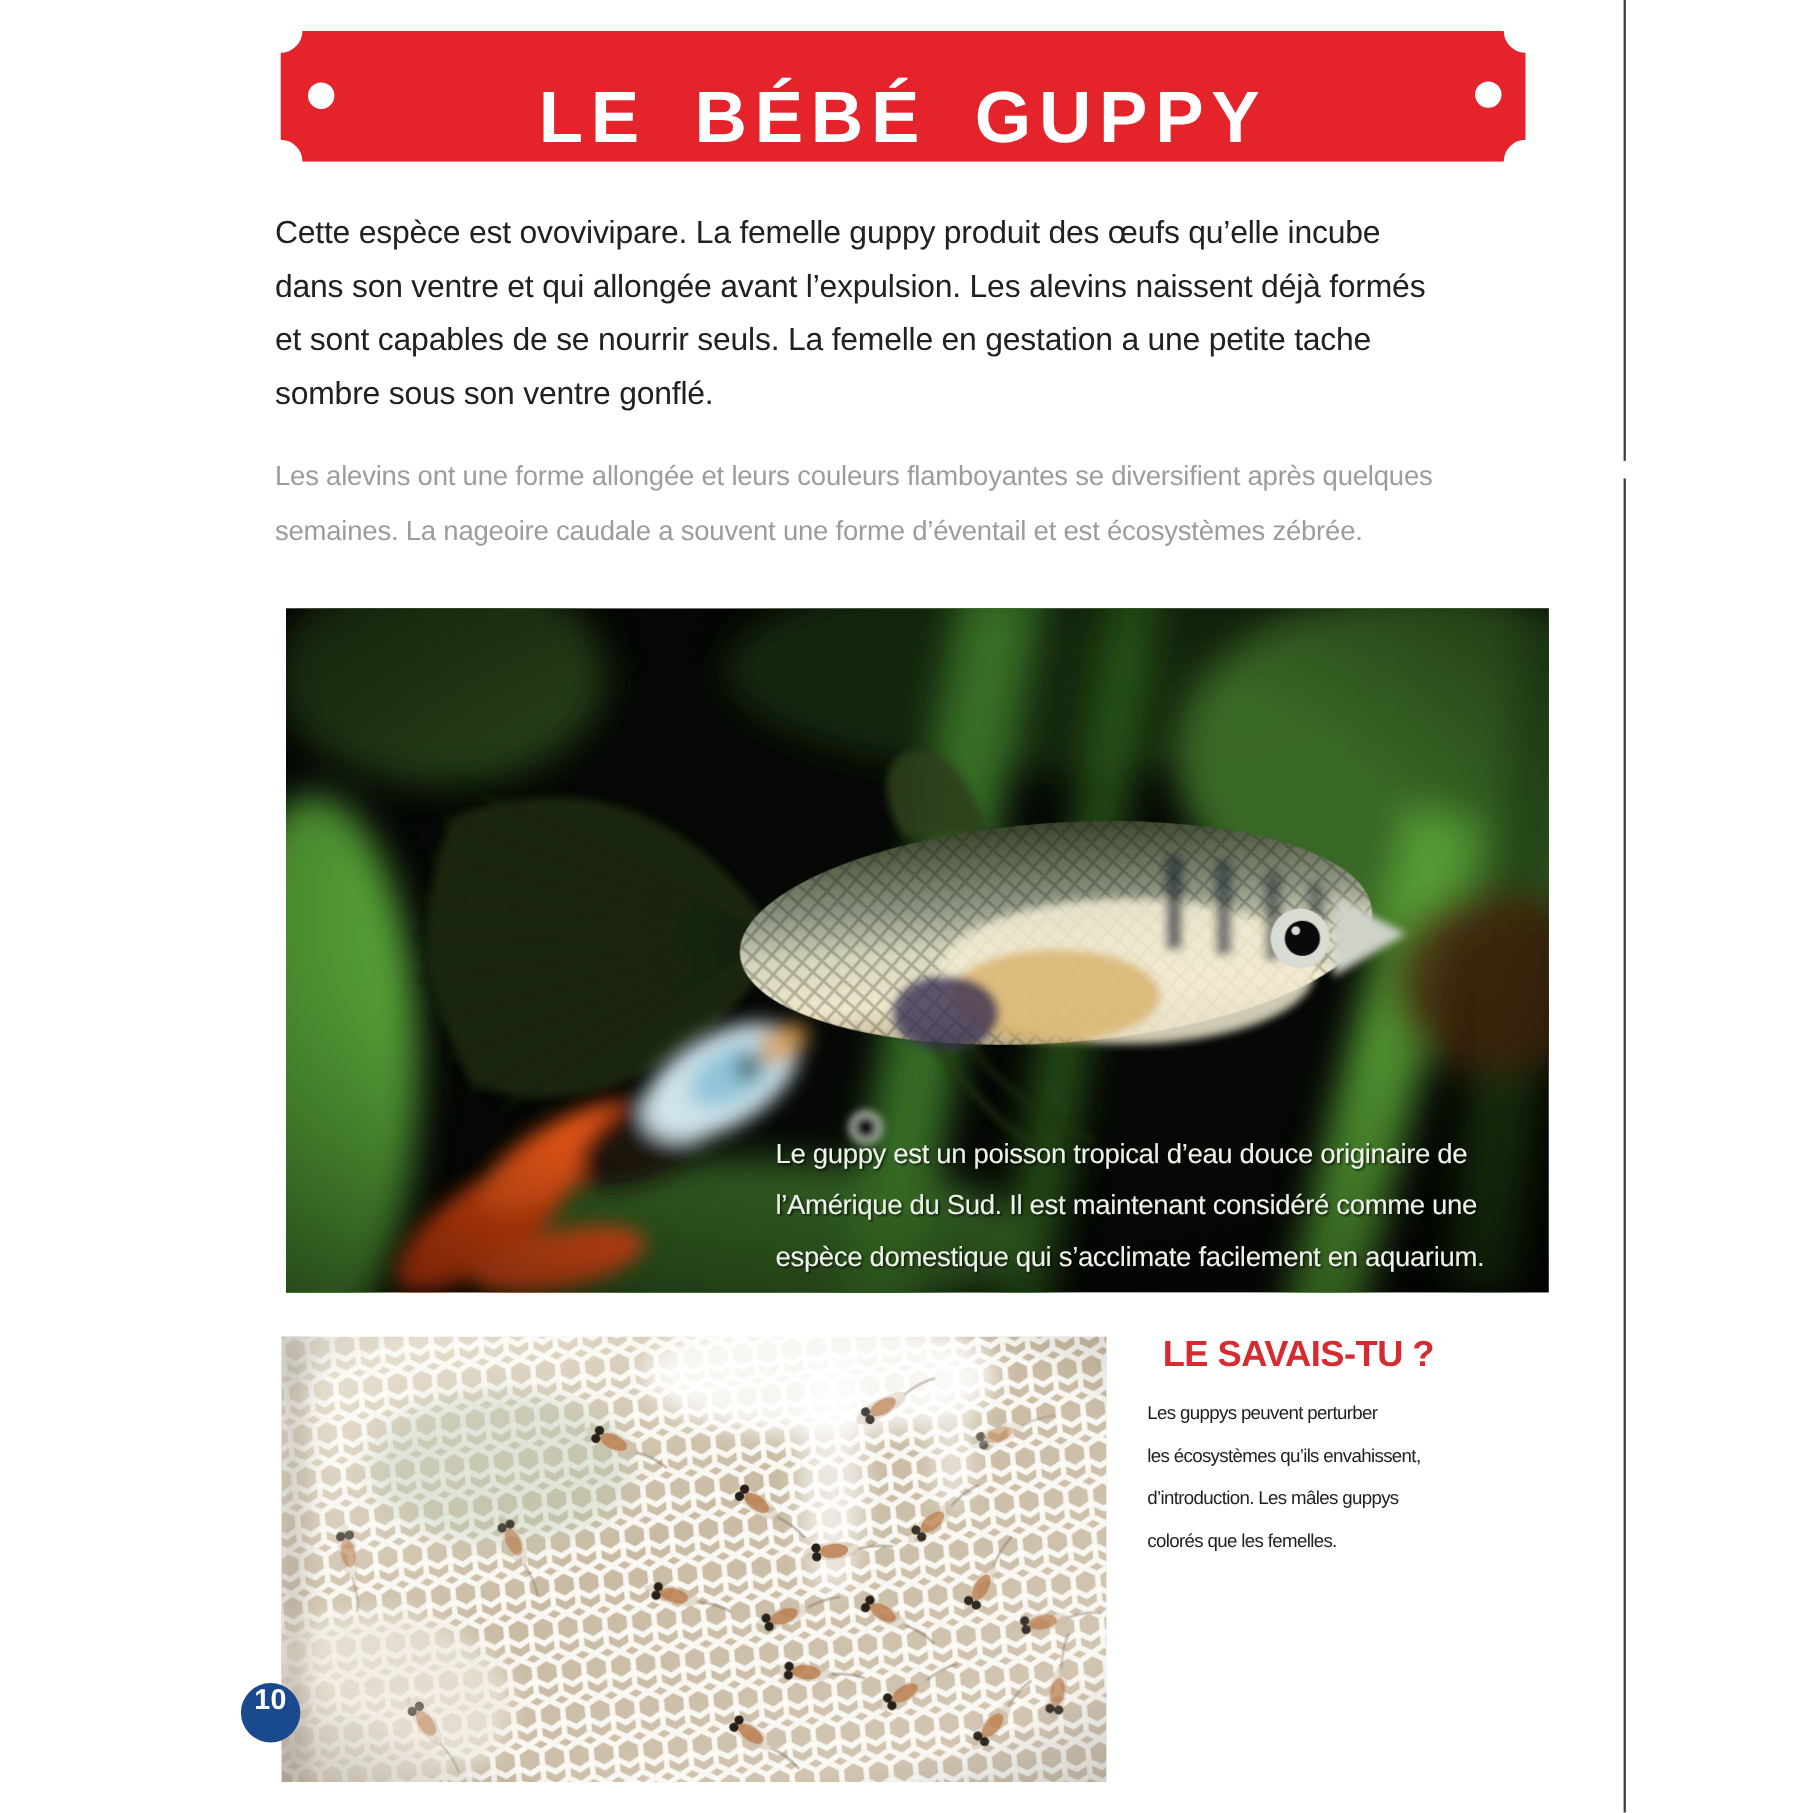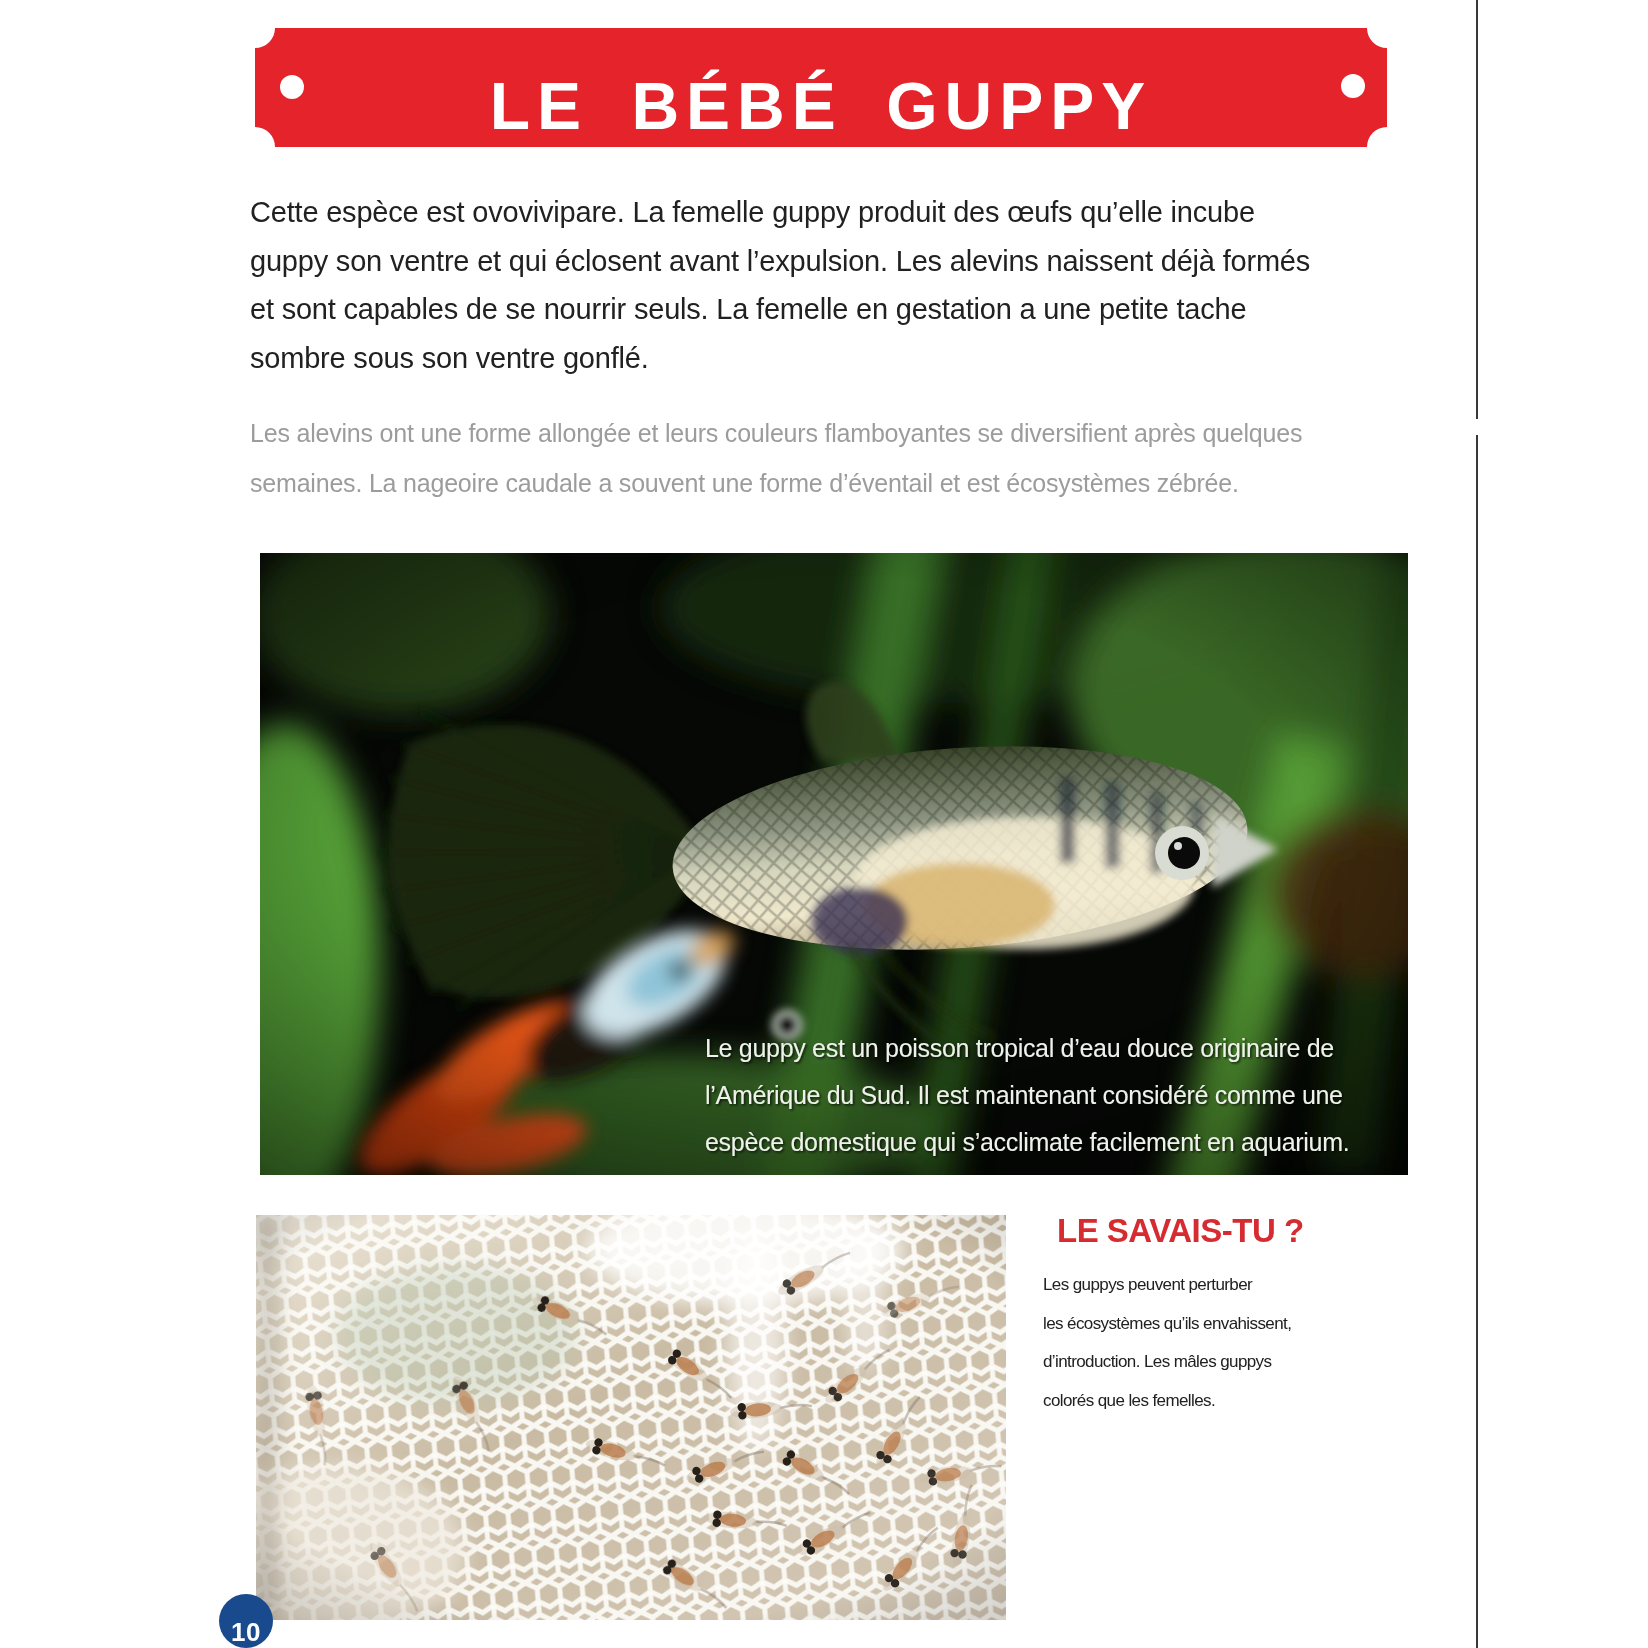--- a/index.html
+++ b/index.html
@@ -52,23 +52,23 @@
     color:var(--savais-red);font-size:33px;font-weight:bold;
     letter-spacing:-0.5px;margin-bottom:16px;white-space:nowrap;margin-left:14px;
   }
   .savais .line{
     color:var(--text-black);font-size:17px;line-height:38.5px;
     letter-spacing:-0.6px;white-space:nowrap;
   }
 
   
   .page-badge{
-    position:absolute;left:219px;top:1594px;width:54px;height:54px;
+    position:absolute;left:219px;top:1530px;width:54px;height:54px;
     background:var(--circle-blue);border-radius:50%;
-    display:flex;align-items:flex-end;justify-content:center;z-index:5;
+    display:flex;align-items:flex-start;justify-content:center;z-index:5;
   }
   .page-badge span{color:#fff;font-size:26px;font-weight:bold;letter-spacing:0.5px;}
 
   svg text{font-family:"Liberation Sans",sans-serif;}
 </style>
 </head>
 <body>
 
 <div class="page">
 
@@ -76,21 +76,21 @@
     <svg width="1132" height="119" viewBox="0 0 1132 119">
       <path d="M20,0 H1112 A20,20 0 0 0 1132,20 V99 A20,20 0 0 0 1112,119 H20 A20,20 0 0 0 0,99 V20 A20,20 0 0 0 20,0 Z" fill="#e4232b"></path>
       <circle cx="37" cy="59" r="12" fill="#ffffff"></circle>
       <circle cx="1098" cy="58" r="12" fill="#ffffff"></circle>
       <text x="566" y="84" text-anchor="middle" dominant-baseline="middle" font-size="66" font-weight="bold" letter-spacing="7" word-spacing="18" fill="#ffffff">LE BÉBÉ GUPPY</text>
     </svg>
   </div>
 
   <div class="intro">
     <div class="line">Cette espèce est ovovivipare. La femelle guppy produit des œufs qu’elle incube</div>
-    <div class="line">guppy son ventre et qui éclosent avant l’expulsion. Les alevins naissent déjà formés</div>
+    <div class="line">dans son ventre et qui allongée avant l’expulsion. Les alevins naissent déjà formés</div>
     <div class="line">et sont capables de se nourrir seuls. La femelle en gestation a une petite tache</div>
     <div class="line">sombre sous son ventre gonflé.</div>
   </div>
 
   <div class="subtitle">
     <div class="line">Les alevins ont une forme allongée et leurs couleurs flamboyantes se diversifient après quelques</div>
     <div class="line">semaines. La nageoire caudale a souvent une forme d’éventail et est écosystèmes zébrée.</div>
   </div>
 
   <div class="photo-main">

